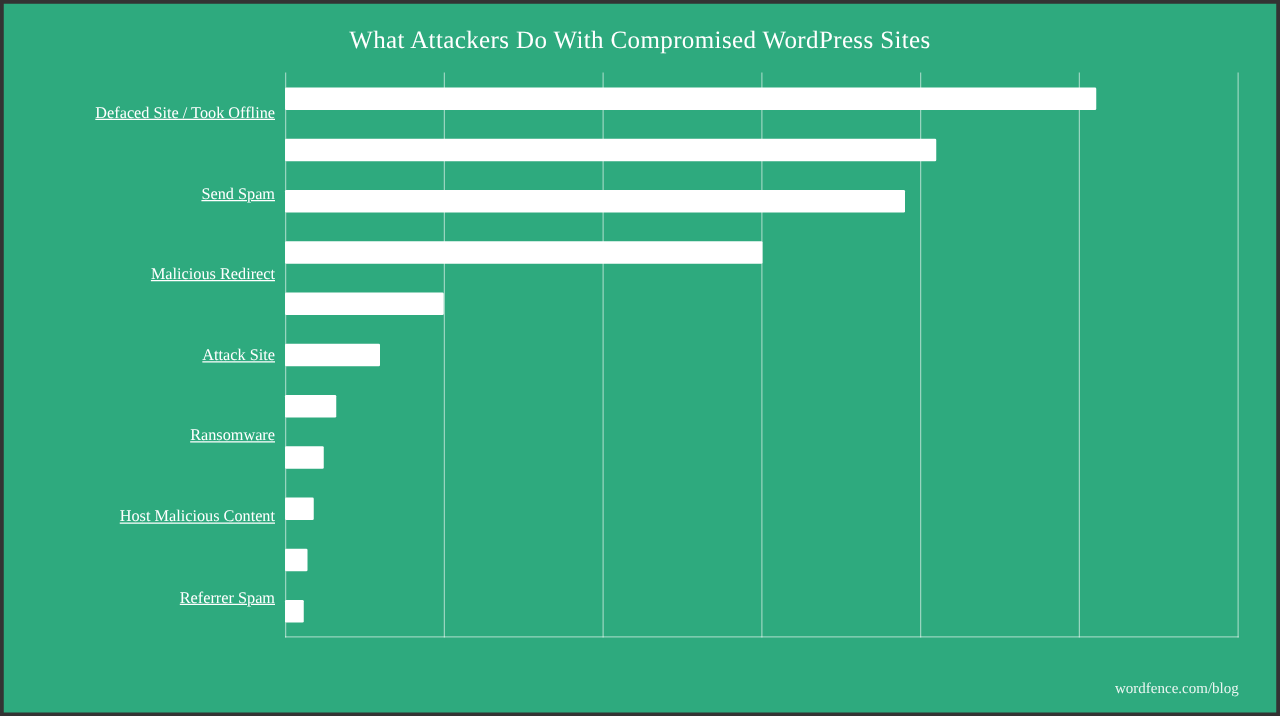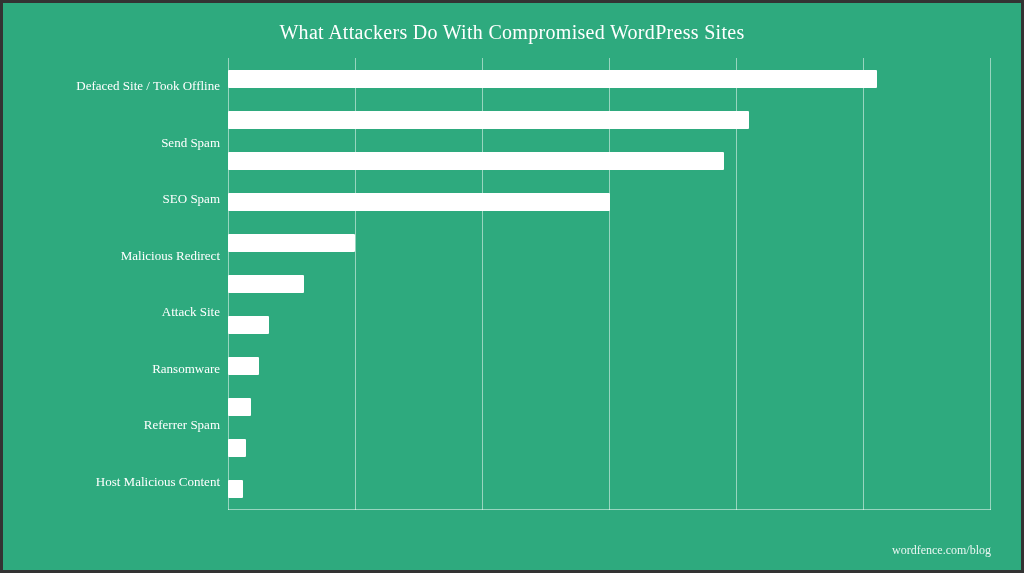--- a/index.html
+++ b/index.html
@@ -48,20 +48,21 @@
       padding-right: 8px;
       flex-shrink: 0;
     }
 
     .y-label {
       color: #fff;
       font-size: 13px;
       text-align: right;
       font-family: 'Georgia', serif;
       line-height: 1.1;
+      text-decoration: underline;
     }
 
     .bars-area {
       flex: 1;
       position: relative;
       display: flex;
       flex-direction: column;
       justify-content: space-around;
     }
 
@@ -140,26 +141,25 @@
 </head>
 <body>
 
 <div class="chart-container">
   <div class="chart-title">What Attackers Do With Compromised WordPress Sites</div>
 
   <div class="chart-area">
     <div class="y-labels" id="y-labels">
         <div class="y-label">Defaced Site / Took Offline</div>
         <div class="y-label">Send Spam</div>
-        <div class="y-label">SEO Spam</div>
         <div class="y-label">Malicious Redirect</div>
         <div class="y-label">Attack Site</div>
         <div class="y-label">Ransomware</div>
+        <div class="y-label">Host Malicious Content</div>
         <div class="y-label">Referrer Spam</div>
-        <div class="y-label">Host Malicious Content</div>
       </div>
     <div class="bars-area" id="bars-area">
       <div class="grid-lines" id="grid-lines">
           <div class="grid-line"></div>
           <div class="grid-line"></div>
           <div class="grid-line"></div>
           <div class="grid-line"></div>
           <div class="grid-line"></div>
           <div class="grid-line"></div>
           <div class="grid-line"></div>

